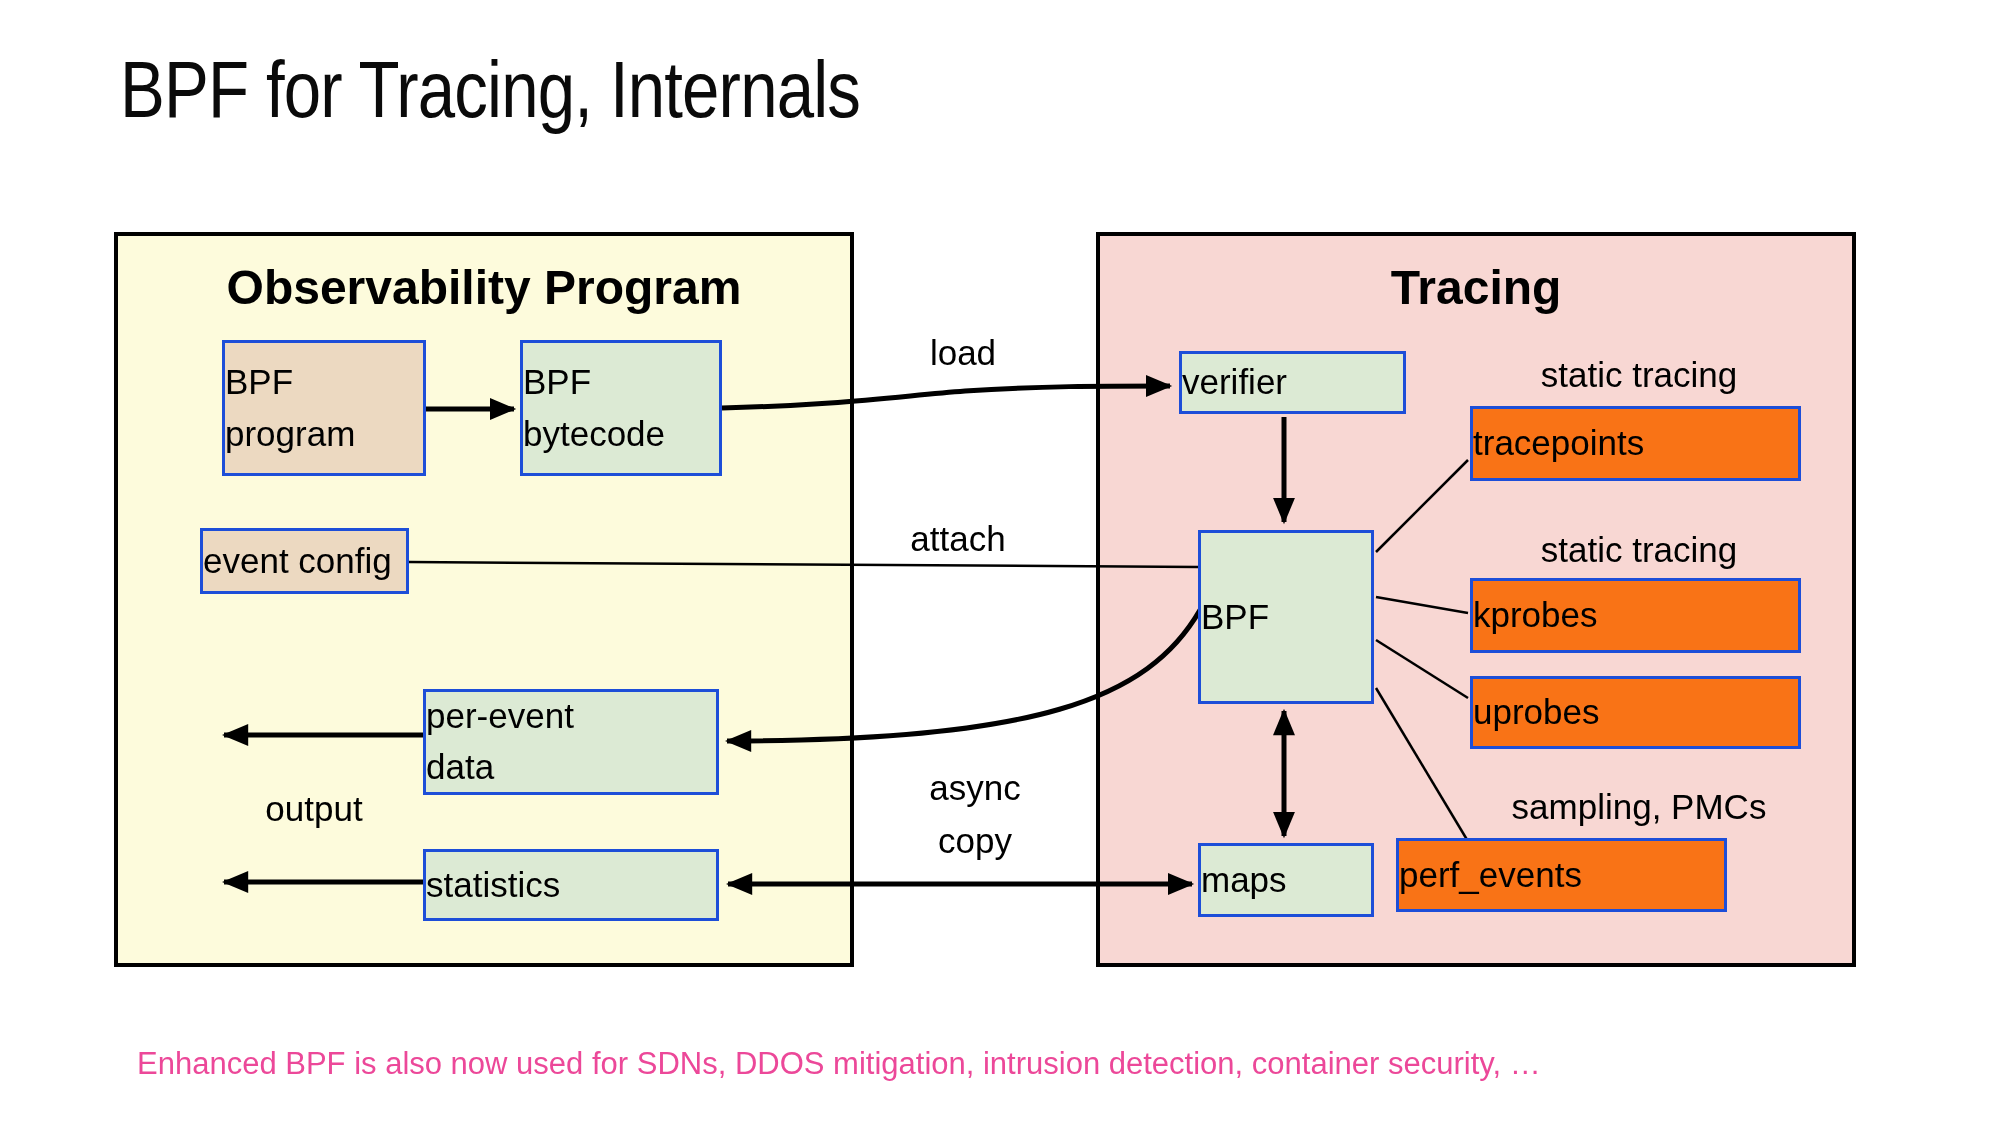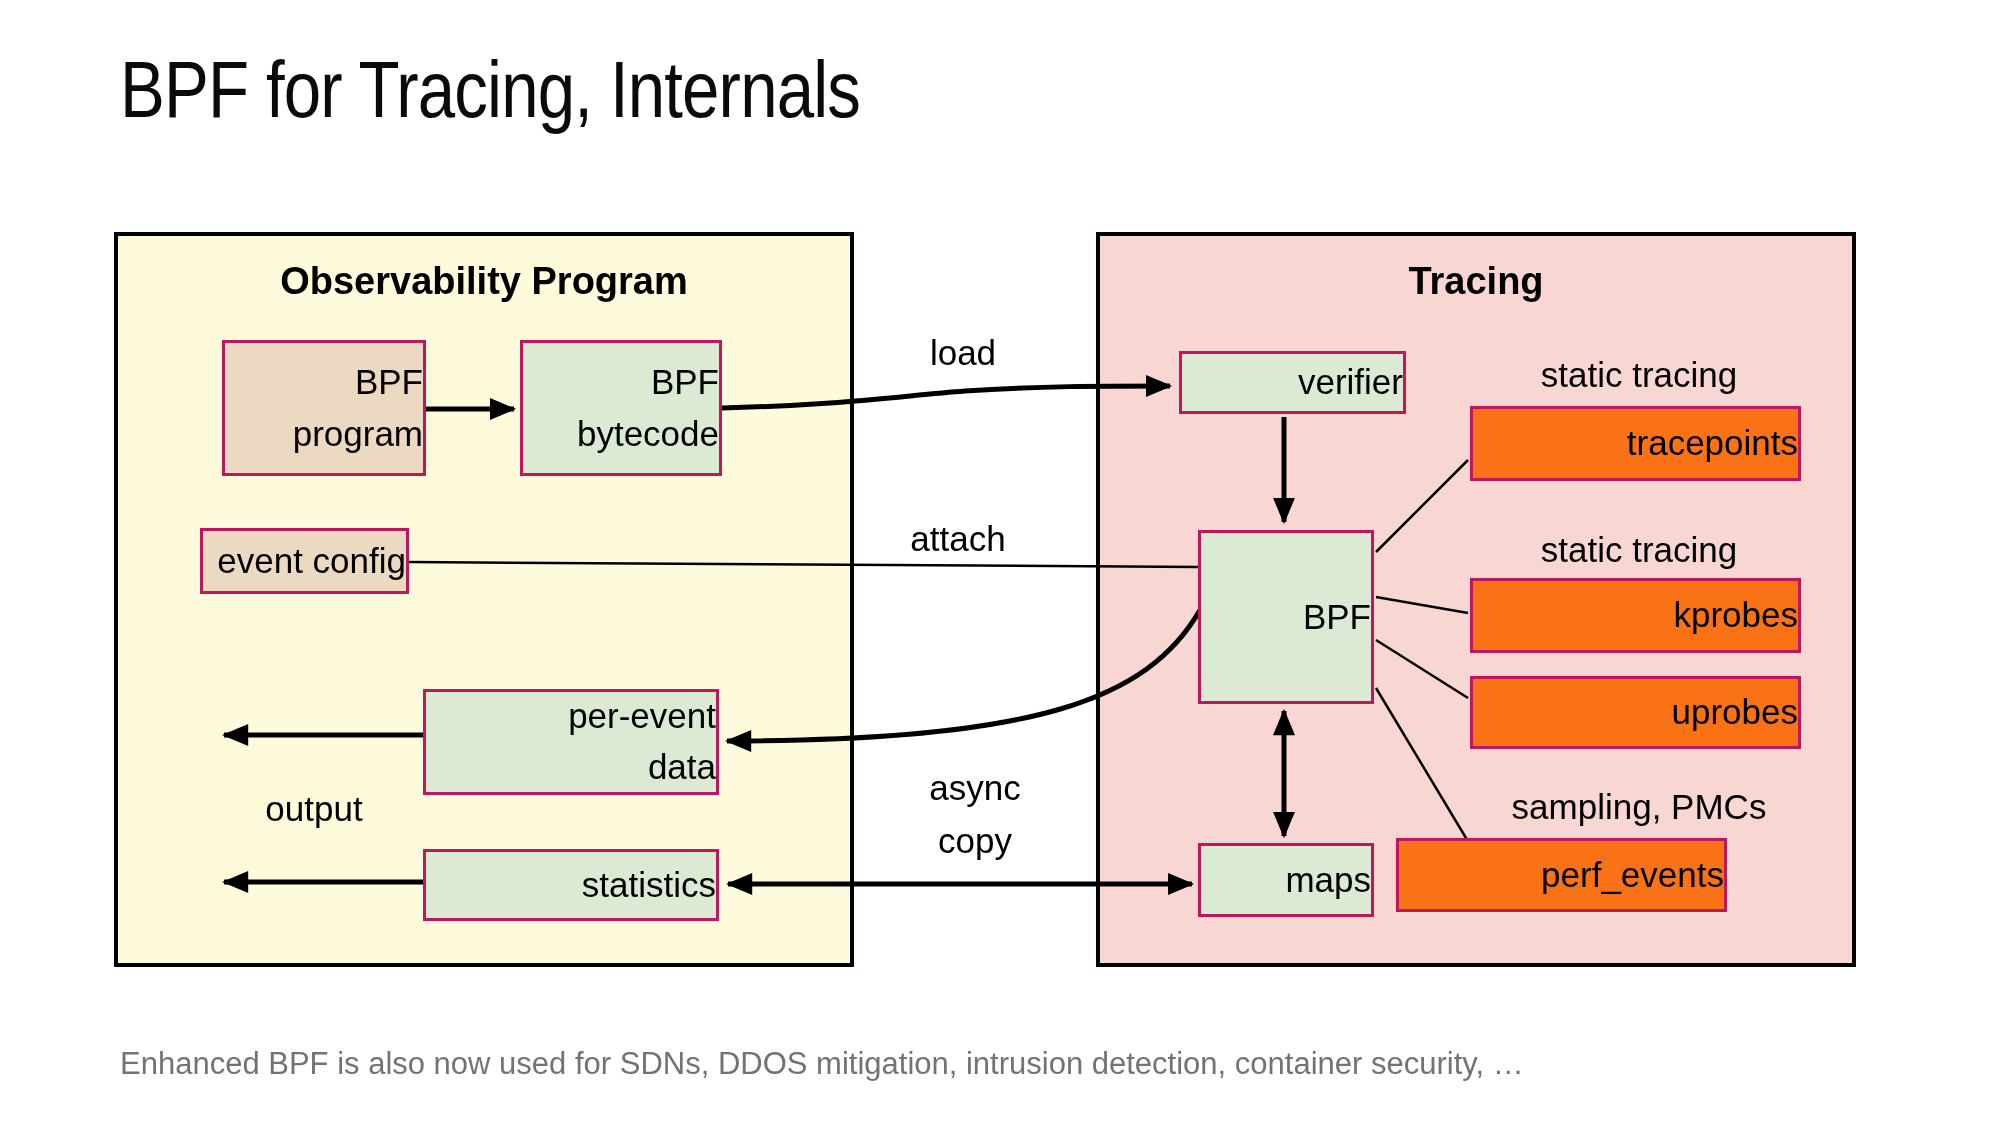--- a/index.html
+++ b/index.html
@@ -10,25 +10,25 @@
   .slide-title{
     position:absolute;left:120px;top:48px;font-size:80px;line-height:1.05;
     letter-spacing:-1px;transform:scaleX(0.84);transform-origin:left top;
     color:#0a0a0a;white-space:nowrap;font-weight:400;
   }
   .bigbox{position:absolute;border:4px solid #000;box-sizing:border-box;}
   .bigbox.obs{left:114px;top:232px;width:740px;height:735px;background:#FDFBDC;}
   .bigbox.kern{left:1096px;top:232px;width:760px;height:735px;background:#F8D7D3;}
   .bigbox-title{
     position:absolute;left:0;top:24px;width:100%;text-align:center;
-    font-weight:700;font-size:38px;
+    font-weight:700;font-size:48px;
   }
   .node{
-    position:absolute;border:3px solid #be185d;box-sizing:border-box;
-    display:flex;flex-direction:column;align-items:flex-end;justify-content:center;
+    position:absolute;border:3px solid #1d4ed8;box-sizing:border-box;
+    display:flex;flex-direction:column;align-items:flex-start;justify-content:center;
     text-align:center;font-size:35px;line-height:1.5;
   }
   .green{background:#DCEAD4;}
   .tan{background:#ECD9C1;}
   .blue{background:#f97316;}
   .n-bpf-program{left:222px;top:340px;width:204px;height:136px;}
   .n-bpf-bytecode{left:520px;top:340px;width:202px;height:136px;}
   .n-event-config{left:200px;top:528px;width:209px;height:66px;}
   .n-per-event{left:423px;top:689px;width:296px;height:106px;line-height:1.45;}
   .n-statistics{left:423px;top:849px;width:296px;height:72px;}
@@ -43,21 +43,21 @@
     position:absolute;font-size:35px;text-align:center;line-height:1.45;white-space:nowrap;
   }
   .l-static{left:1469px;top:350px;width:340px;}
   .l-dynamic{left:1469px;top:525px;width:340px;}
   .l-sampling{left:1469px;top:782px;width:340px;}
   .l-load{left:893px;top:328px;width:140px;}
   .l-attach{left:878px;top:514px;width:160px;}
   .l-async{left:895px;top:762px;width:160px;line-height:1.5;}
   .l-output{left:234px;top:784px;width:160px;}
   .footer-note{
-    position:absolute;left:120px;top:1046px;font-size:31px;color:#737373;white-space:nowrap;
+    position:absolute;left:137px;top:1046px;font-size:31px;color:#ec4899;white-space:nowrap;
   }
   .edges{position:absolute;left:0;top:0;width:1998px;height:1125px;pointer-events:none;}
 </style>
 </head>
 <body>
 
 <div class="canvas">
 
   <div class="slide-title">BPF for Tracing, Internals</div>
 

